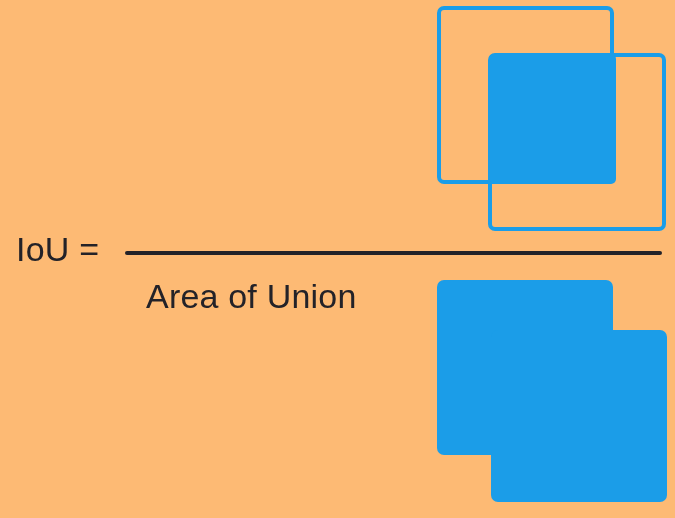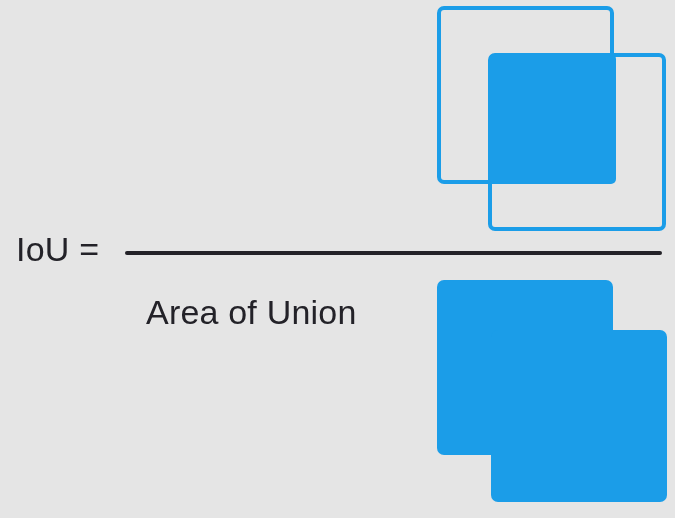--- a/index.html
+++ b/index.html
@@ -4,35 +4,35 @@
 <style>
   html, body {
     margin: 0;
     padding: 0;
     background: #ffffff;
   }
   .canvas {
     position: relative;
     width: 675px;
     height: 518px;
-    background: #e5e5e5;
+    background: #fdba74;
     overflow: hidden;
     font-family: "Liberation Sans", "DejaVu Sans", sans-serif;
     color: #232228;
   }
   .txt {
     position: absolute;
     font-size: 34px;
     line-height: 34px;
     white-space: nowrap;
     letter-spacing: 0.2px;
   }
   .lhs { left: 16px;  top: 232px; }
   .num { left: 145px; top: 199px; }
-  .den { left: 146px; top: 279px; margin-top: 16px; }
+  .den { left: 146px; top: 279px; }
   .frac-line {
     position: absolute;
     left: 125px;
     top: 251px;
     width: 537px;
     height: 3.5px;
     background: #232228;
     border-radius: 2px;
   }
   

